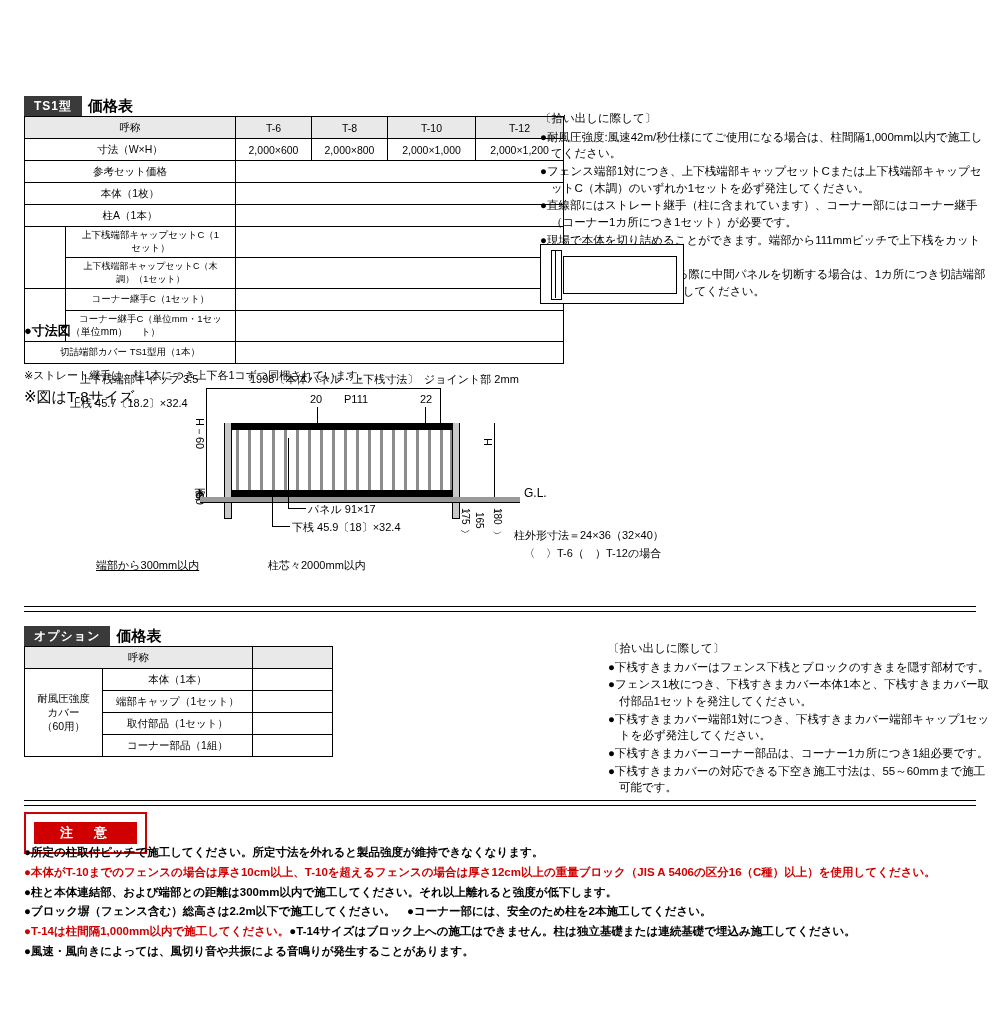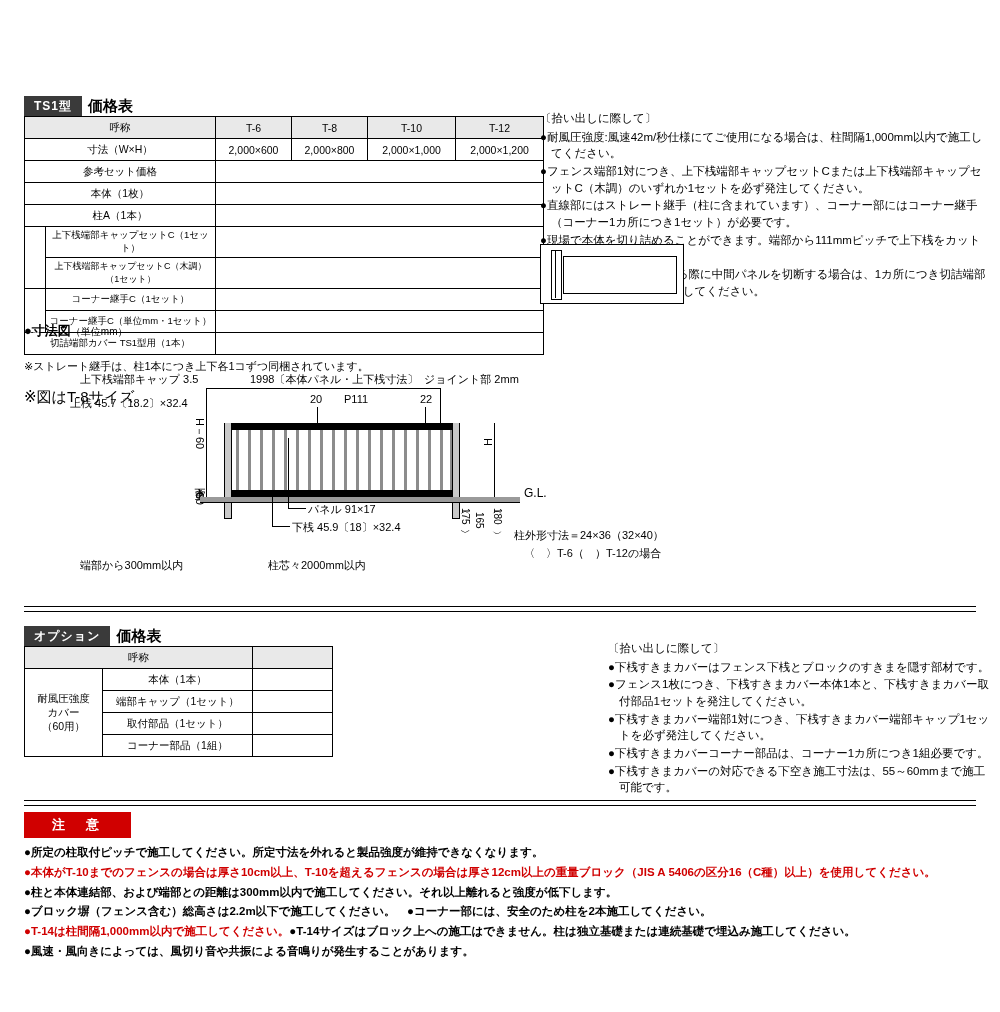--- a/index.html
+++ b/index.html
@@ -15,38 +15,38 @@
     display:inline-block;background:#3a3a3a;color:#fff;
     font-size:12px;font-weight:bold;padding:2px 10px;letter-spacing:1px;
     vertical-align:middle;
   }
   .sec-title{font-size:15px;font-weight:bold;vertical-align:middle;margin-left:6px;}
 
   
   table.price{border-collapse:collapse;table-layout:fixed;}
   table.price td,table.price th{
     border:1px solid #000;font-size:10.5px;text-align:center;
-    padding:2px 2px;font-weight:normal;background:#fff;height:17px;
+    padding:2px 12px;font-weight:normal;background:#fff;height:17px;
   }
   table.price .hdr{background:#e9e9e9;}
   .sel-cell{background:#3a3a3a;color:#fff;font-size:9px;line-height:1.05;
     width:16px;padding:1px 0;}
 
   
   .notes{font-size:11.5px;line-height:1.45;}
   .notes .hd{margin-bottom:2px;}
   .notes p{margin:0 0 1px 0;text-indent:-11px;padding-left:11px;}
   .notes p.ind{text-indent:0;padding-left:11px;}
 
   
   .hr{border-top:1px solid #000;}
 
   
   .caution-head{
-    border:2px solid #d00000;display:inline-block;padding:0;
+    border:2px solid #d00000;display:inline-block;padding:8px;
   }
   .caution-head .lbl{
     display:inline-block;background:#d00000;color:#fff;font-weight:bold;
     font-size:13px;padding:2px 26px;letter-spacing:4px;
   }
   .caution-body{font-size:11.5px;line-height:1.55;margin-top:6px;}
   .caution-body p{margin:0 0 2px 0;text-indent:-11px;padding-left:11px;font-weight:bold;}
   .red{color:#d00000;}
 
   
@@ -222,21 +222,21 @@
       <div class="t" style="left:288px;top:142px;">パネル 91×17</div>
       <div class="t" style="left:272px;top:160px;">下桟 45.9〔18〕×32.4</div>
       <div class="ln" style="left:268px;top:78px;width:1px;height:70px;"></div>
       <div class="ln" style="left:268px;top:148px;width:18px;height:1px;"></div>
       <div class="ln" style="left:252px;top:133px;width:1px;height:33px;"></div>
       <div class="ln" style="left:252px;top:166px;width:18px;height:1px;"></div>
 
       <div class="t" style="left:494px;top:168px;">柱外形寸法＝24×36（32×40）</div>
       <div class="t" style="left:504px;top:186px;">〈　〉T-6（　）T-12の場合</div>
 
-      <div class="t" style="left:60px;top:198px;">端部から300mm以内</div>
+      <div class="t" style="left:76px;top:198px;text-decoration:underline;">端部から300mm以内</div>
       <div class="t" style="left:248px;top:198px;">柱芯々2000mm以内</div>
 
       <div class="ln" style="left:204px;top:158px;width:8px;height:1px;"></div>
       <div class="ln" style="left:432px;top:158px;width:8px;height:1px;"></div>
     </div>
   </div>
 
   <div class="hr" style="position:absolute;left:24px;top:606px;width:952px;"></div>
   <div class="hr" style="position:absolute;left:24px;top:611px;width:952px;"></div>
 

